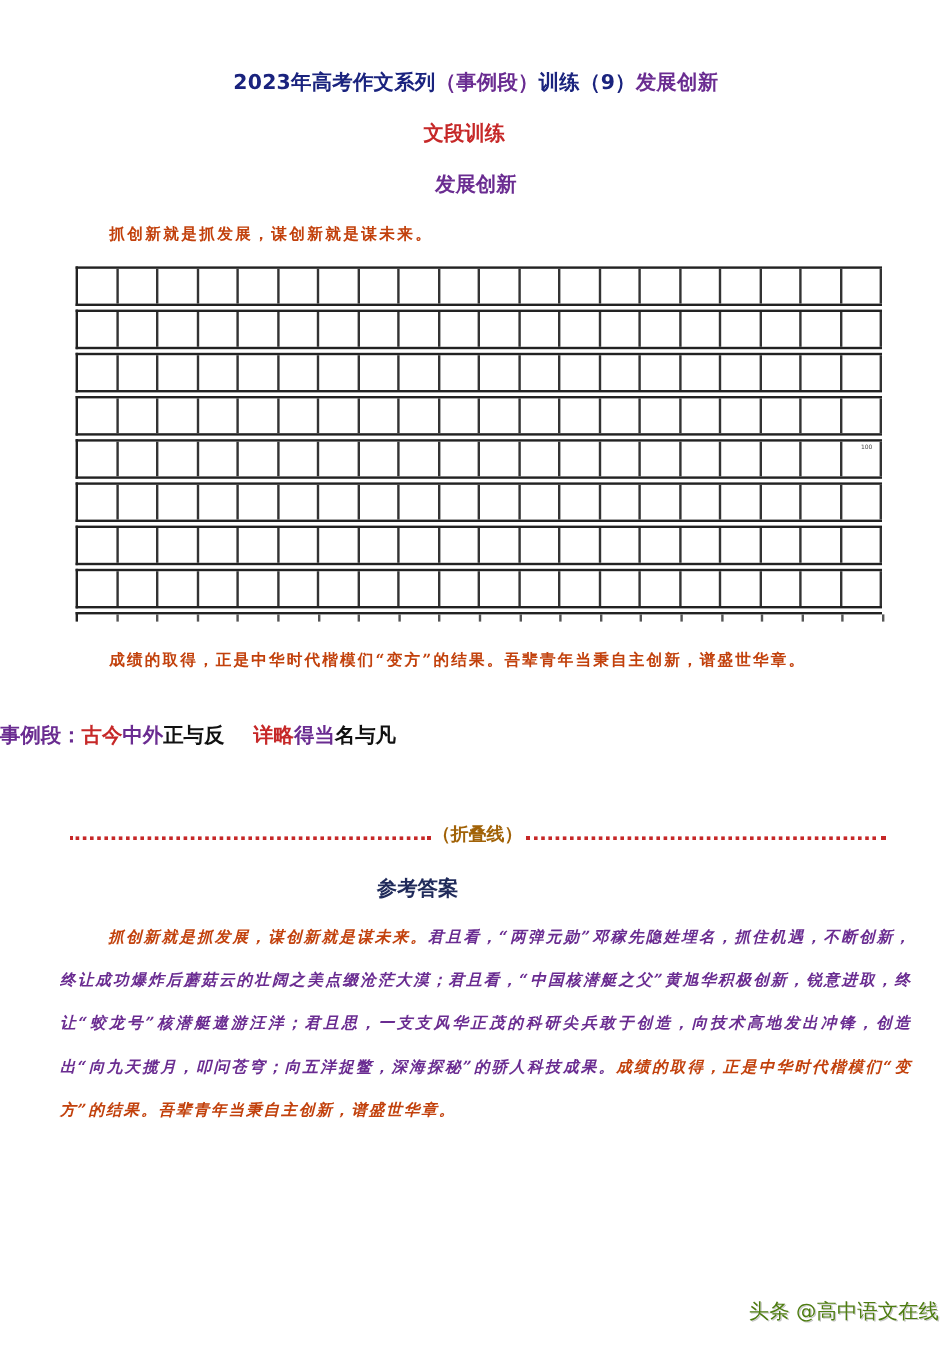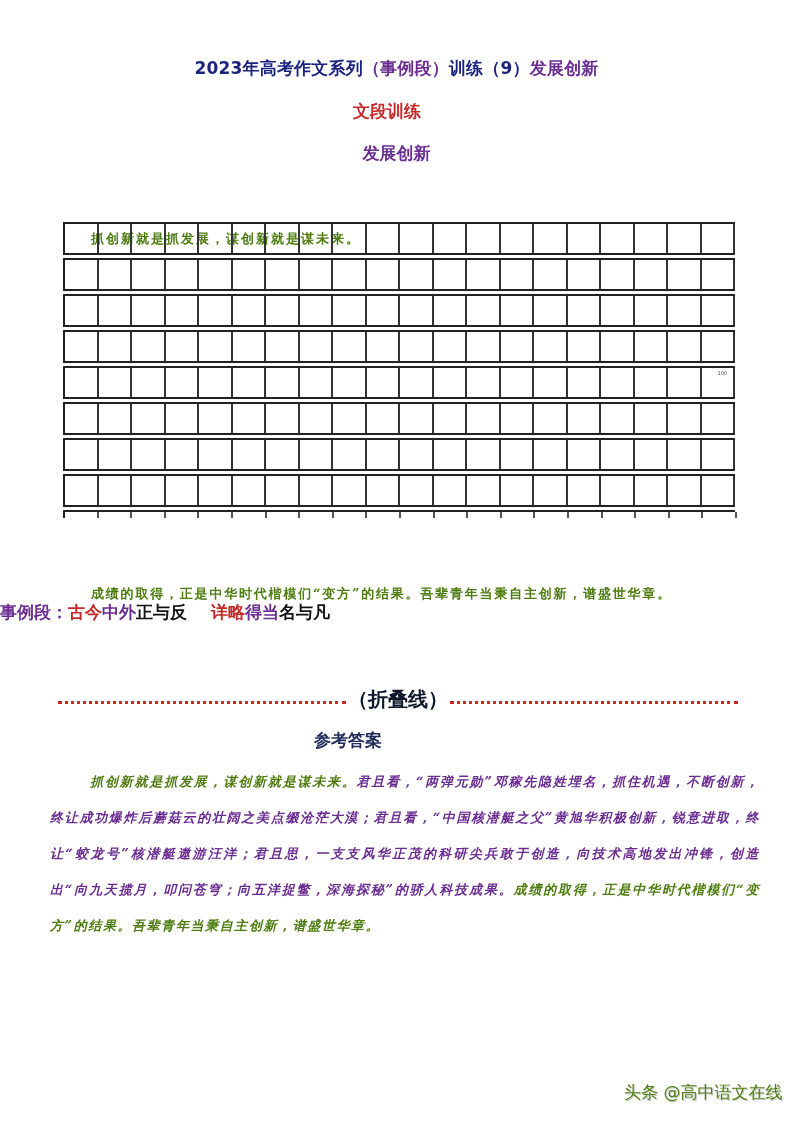--- a/index.html
+++ b/index.html
@@ -2,21 +2,21 @@
 <html><head>
 <meta charset="utf-8">
 <style>
   html, body { margin: 0; padding: 0; background: #ffffff; }
   body { width: 793px; height: 1122px; position: relative; overflow: hidden;
          font-family: "DejaVu Sans", "Liberation Sans", sans-serif; }
   .blue { color: #1a237e; text-align: right; }
   .purple { color: #6a2c91; }
   .red { color: #c62828; }
   .black { color: #111111; }
-  .navy { color: #4d7c0f; margin-top: 44px; }
+  .navy { color: #c2410c; }
 
   .title { position: absolute; top: 57px; left: 0; width: 793px; text-align: center;
            font-size: 17px; font-weight: bold; letter-spacing: 0.2px; }
   .subtitle1 { position: absolute; top: 100px; left: 0; width: 774px; text-align: center;
                font-size: 17px; font-weight: bold; }
   .subtitle2 { position: absolute; top: 142px; left: 0; width: 793px; text-align: center;
                font-size: 17px; font-weight: bold; }
   .lead { position: absolute; top: 186px; left: 91px; font-size: 13px; font-weight: bold;
           font-family: "DejaVu Serif", "Liberation Serif", serif; letter-spacing: 2px; }
 
@@ -30,21 +30,21 @@
 
   .closing { position: absolute; top: 541px; left: 91px; font-size: 13px; font-weight: bold;
              font-family: "DejaVu Serif", "Liberation Serif", serif; letter-spacing: 1.8px; }
 
   .motto { position: absolute; top: 601px; left: 0; width: 793px; text-align: left;
            font-size: 17px; font-weight: bold; }
   .motto .gap { display: inline-block; width: 24px; }
 
   .fold { position: absolute; top: 686px; left: 58px; width: 680px; display: flex; align-items: center; }
   .dots { flex: 1; border-bottom: 3px dotted #c62828; height: 0; margin-top: 6px; }
-  .fold-label { padding: 0 2px; font-size: 20px; font-weight: bold; color: #0f172a; }
+  .fold-label { padding: 0 2px; font-size: 15px; font-weight: bold; color: #a16207; }
 
   .answer-title { position: absolute; top: 729px; left: 0; width: 696px; text-align: center;
                   font-size: 17px; font-weight: bold; color: #1f2a5a; }
 
   .answer { position: absolute; top: 764px; left: 50px; width: 710px;
             font-family: "DejaVu Serif", "Liberation Serif", serif; font-weight: bold;
             font-size: 13px; line-height: 36px; letter-spacing: 1.6px; text-align: justify; font-style: italic; }
   .answer .indent { display: inline-block; width: 40px; }
 
   .watermark { position: absolute; top: 1081px; left: 624px; font-size: 17px; color: #4d7c0f;

